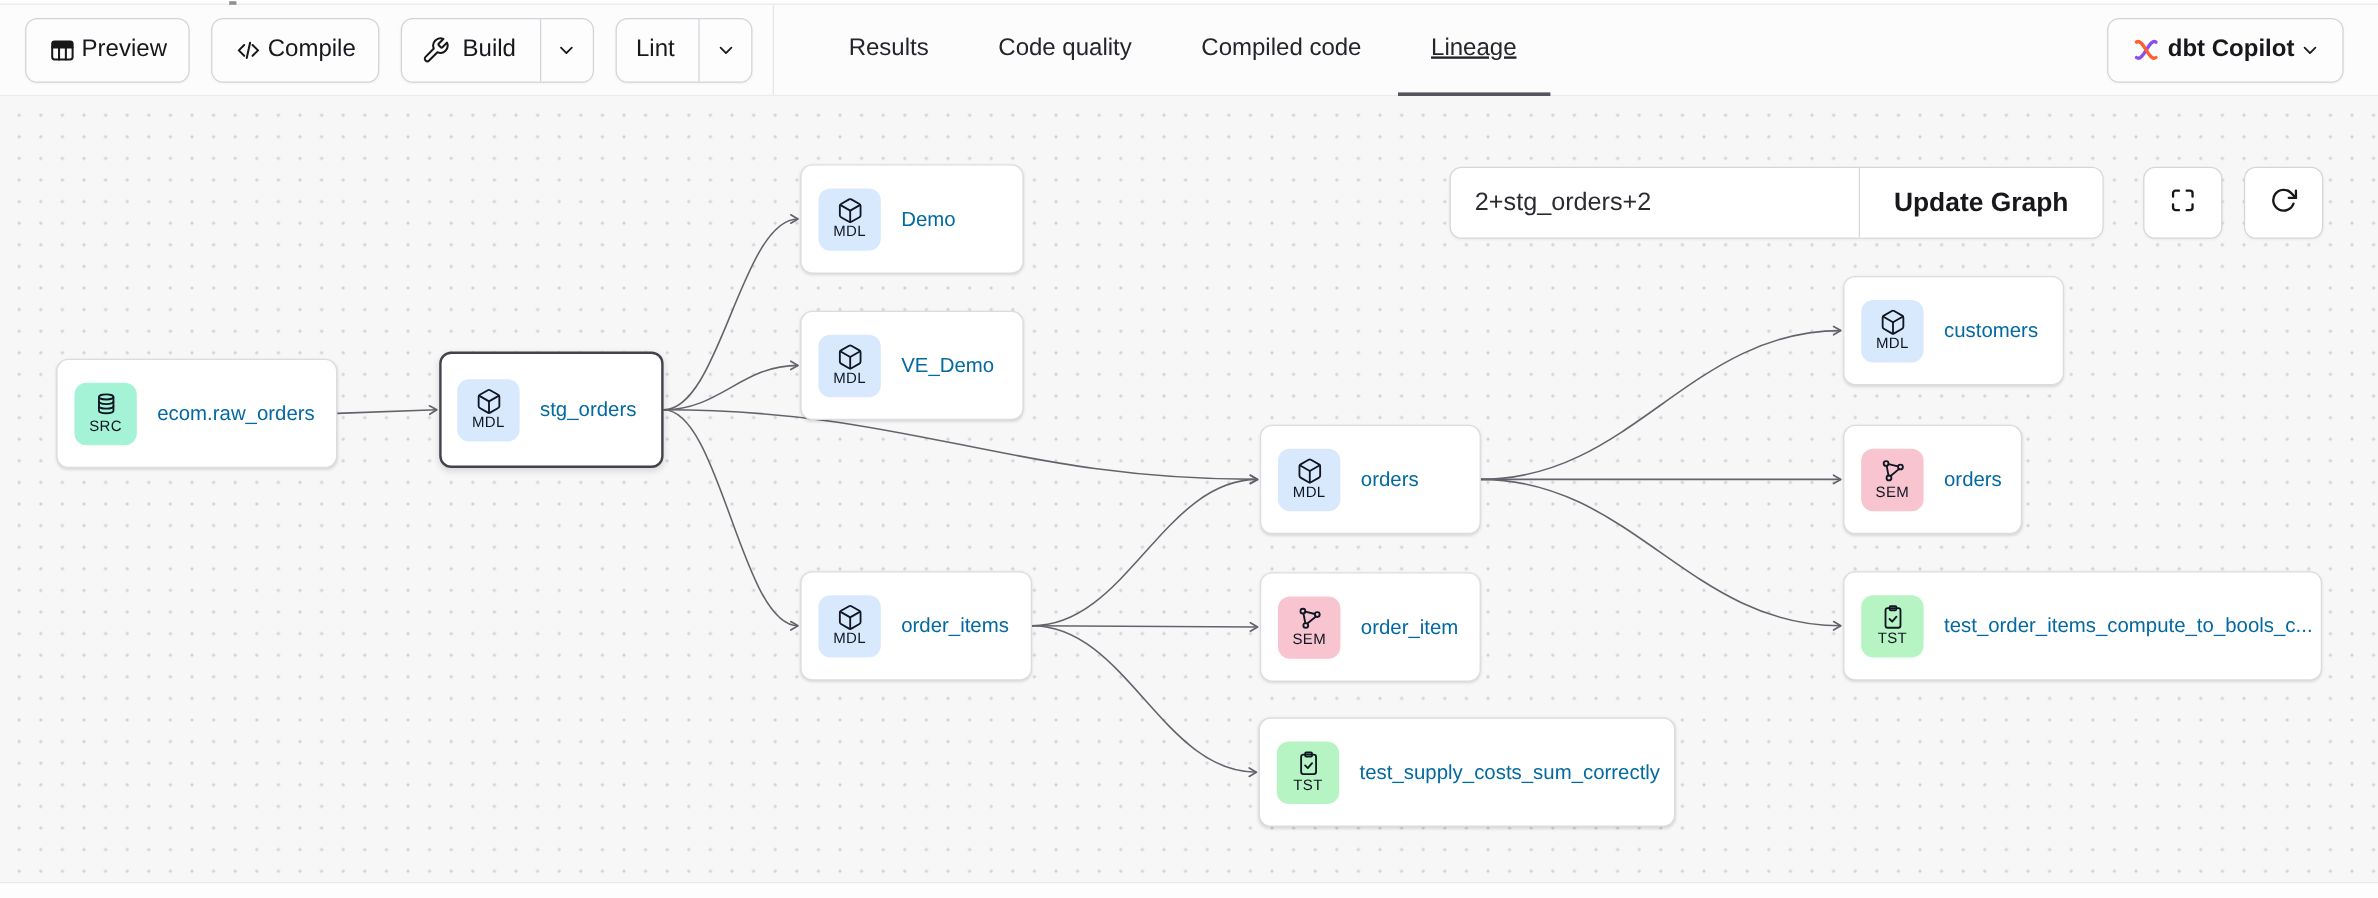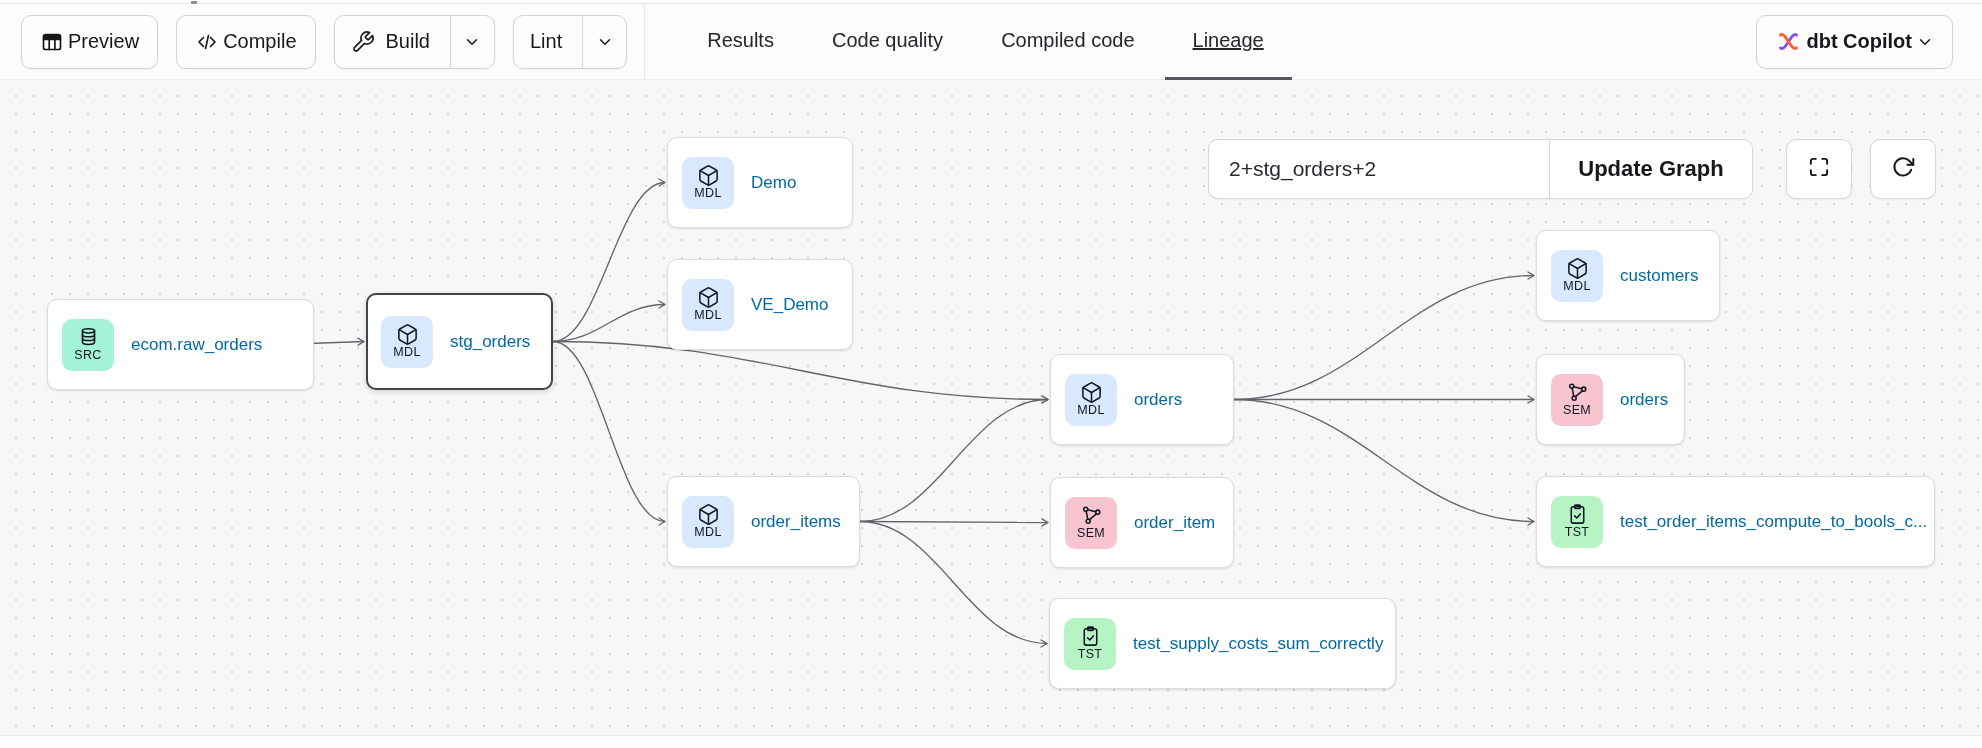--- a/index.html
+++ b/index.html
@@ -175,21 +175,21 @@
       <path d="M553,261.5 C760.9,261.5 840.1,319.5 1048,319.5" fill="none" stroke="#63636b" stroke-width="1.3" marker-end="url(#arrow)"></path>
       <path d="M553,261.5 C600.04,261.5 617.96,441.5 665,441.5" fill="none" stroke="#63636b" stroke-width="1.3" marker-end="url(#arrow)"></path>
       <path d="M860,441.5 C938.96,441.5 969.04,319.5 1048,319.5" fill="none" stroke="#63636b" stroke-width="1.3" marker-end="url(#arrow)"></path>
       <path d="M860,441.5 L1048,442.5" fill="none" stroke="#63636b" stroke-width="1.3" marker-end="url(#arrow)"></path>
       <path d="M860,441.5 C938.54,441.5 968.46,563.5 1047,563.5" fill="none" stroke="#63636b" stroke-width="1.3" marker-end="url(#arrow)"></path>
       <path d="M1234,319.5 C1360,319.5 1408,195.5 1534,195.5" fill="none" stroke="#63636b" stroke-width="1.3" marker-end="url(#arrow)"></path>
       <path d="M1234,319.5 L1534,319.5" fill="none" stroke="#63636b" stroke-width="1.3" marker-end="url(#arrow)"></path>
       <path d="M1234,319.5 C1360,319.5 1408,441.5 1534,441.5" fill="none" stroke="#63636b" stroke-width="1.3" marker-end="url(#arrow)"></path>
     </svg>
   <div id="nodes-layer">
-      <div class="node" style="left: 47px; top: 219px; width: 267px; height: 91px;">
+      <div class="node" style="left: 47px; top: 219px; width: 234px; height: 91px;">
         <span class="badge" style="background:#a5f3d6">
           <span>
             <svg width="23" height="23" viewBox="0 0 24 24" fill="none" stroke="#101623" stroke-width="1.6" stroke-linecap="round" stroke-linejoin="round">
               <ellipse cx="12" cy="5" rx="6.3" ry="2.2"></ellipse>
               <path d="M5.7 5v4c0 1.2 2.8 2.2 6.3 2.2s6.3-1 6.3-2.2V5"></path>
               <path d="M5.7 9v4c0 1.2 2.8 2.2 6.3 2.2s6.3-1 6.3-2.2V9"></path>
               <path d="M5.7 13v4c0 1.2 2.8 2.2 6.3 2.2s6.3-1 6.3-2.2v-4"></path>
             </svg>
           </span>
           <span class="badge-label">SRC</span>

